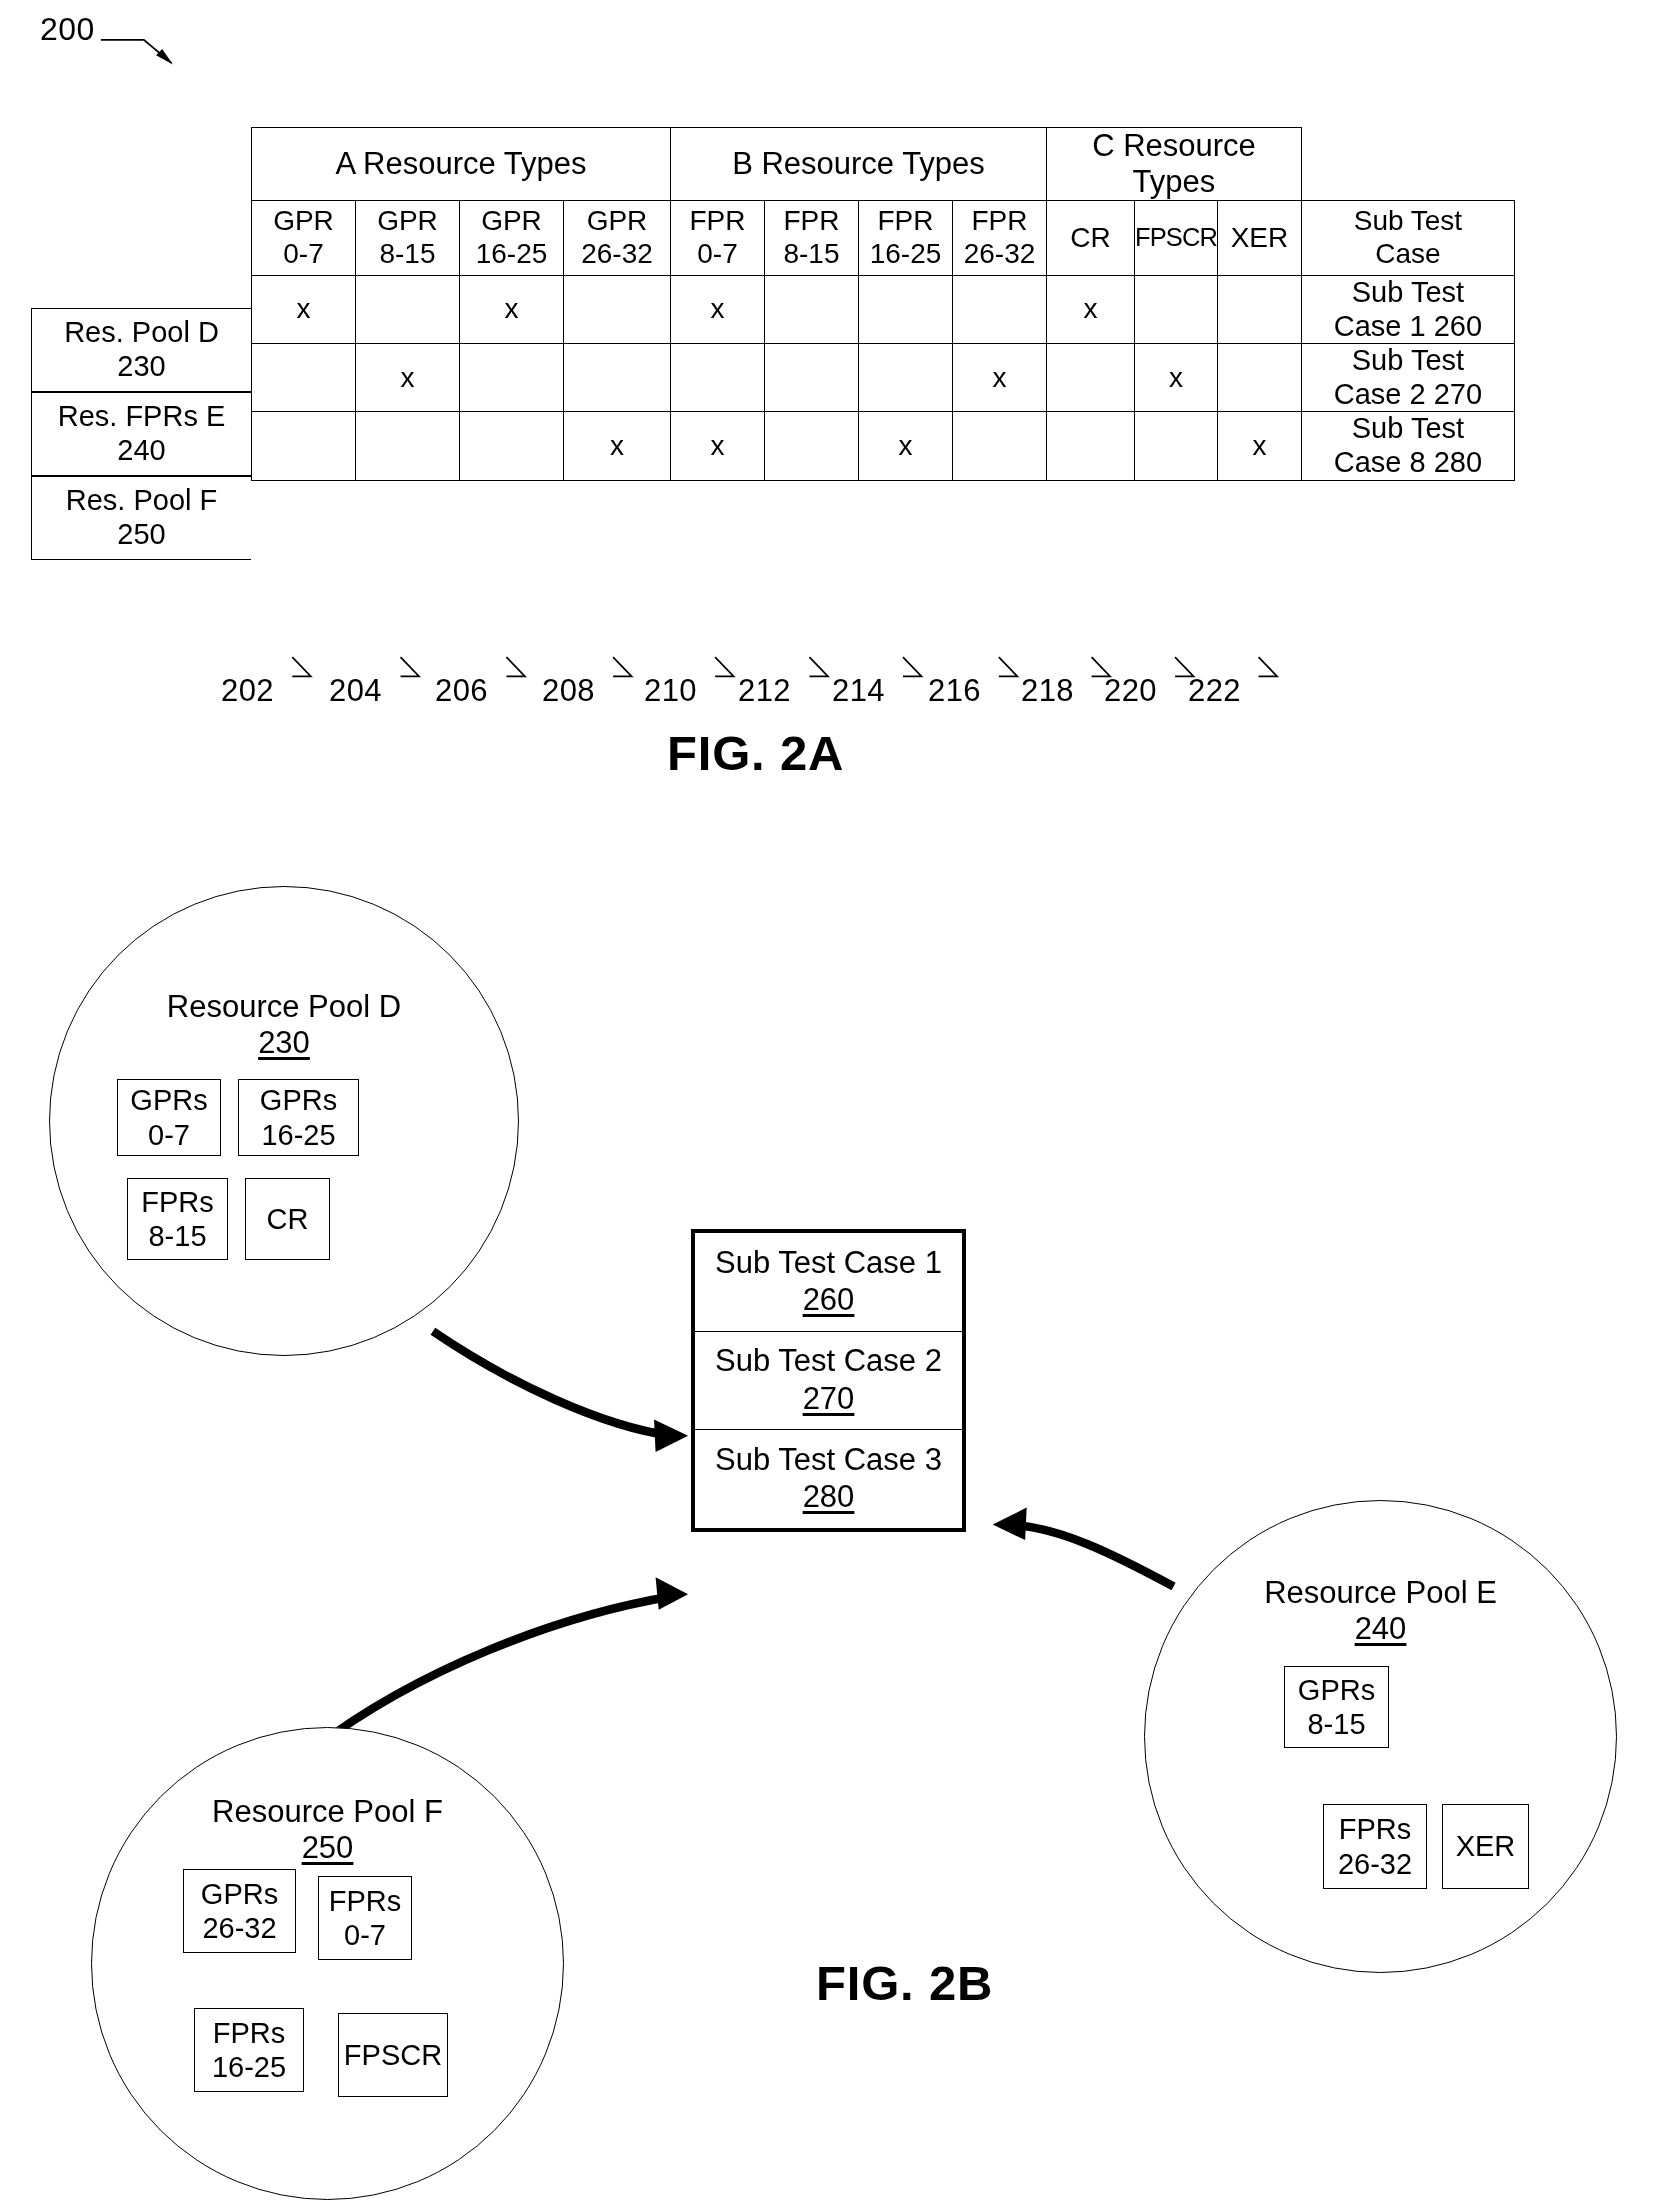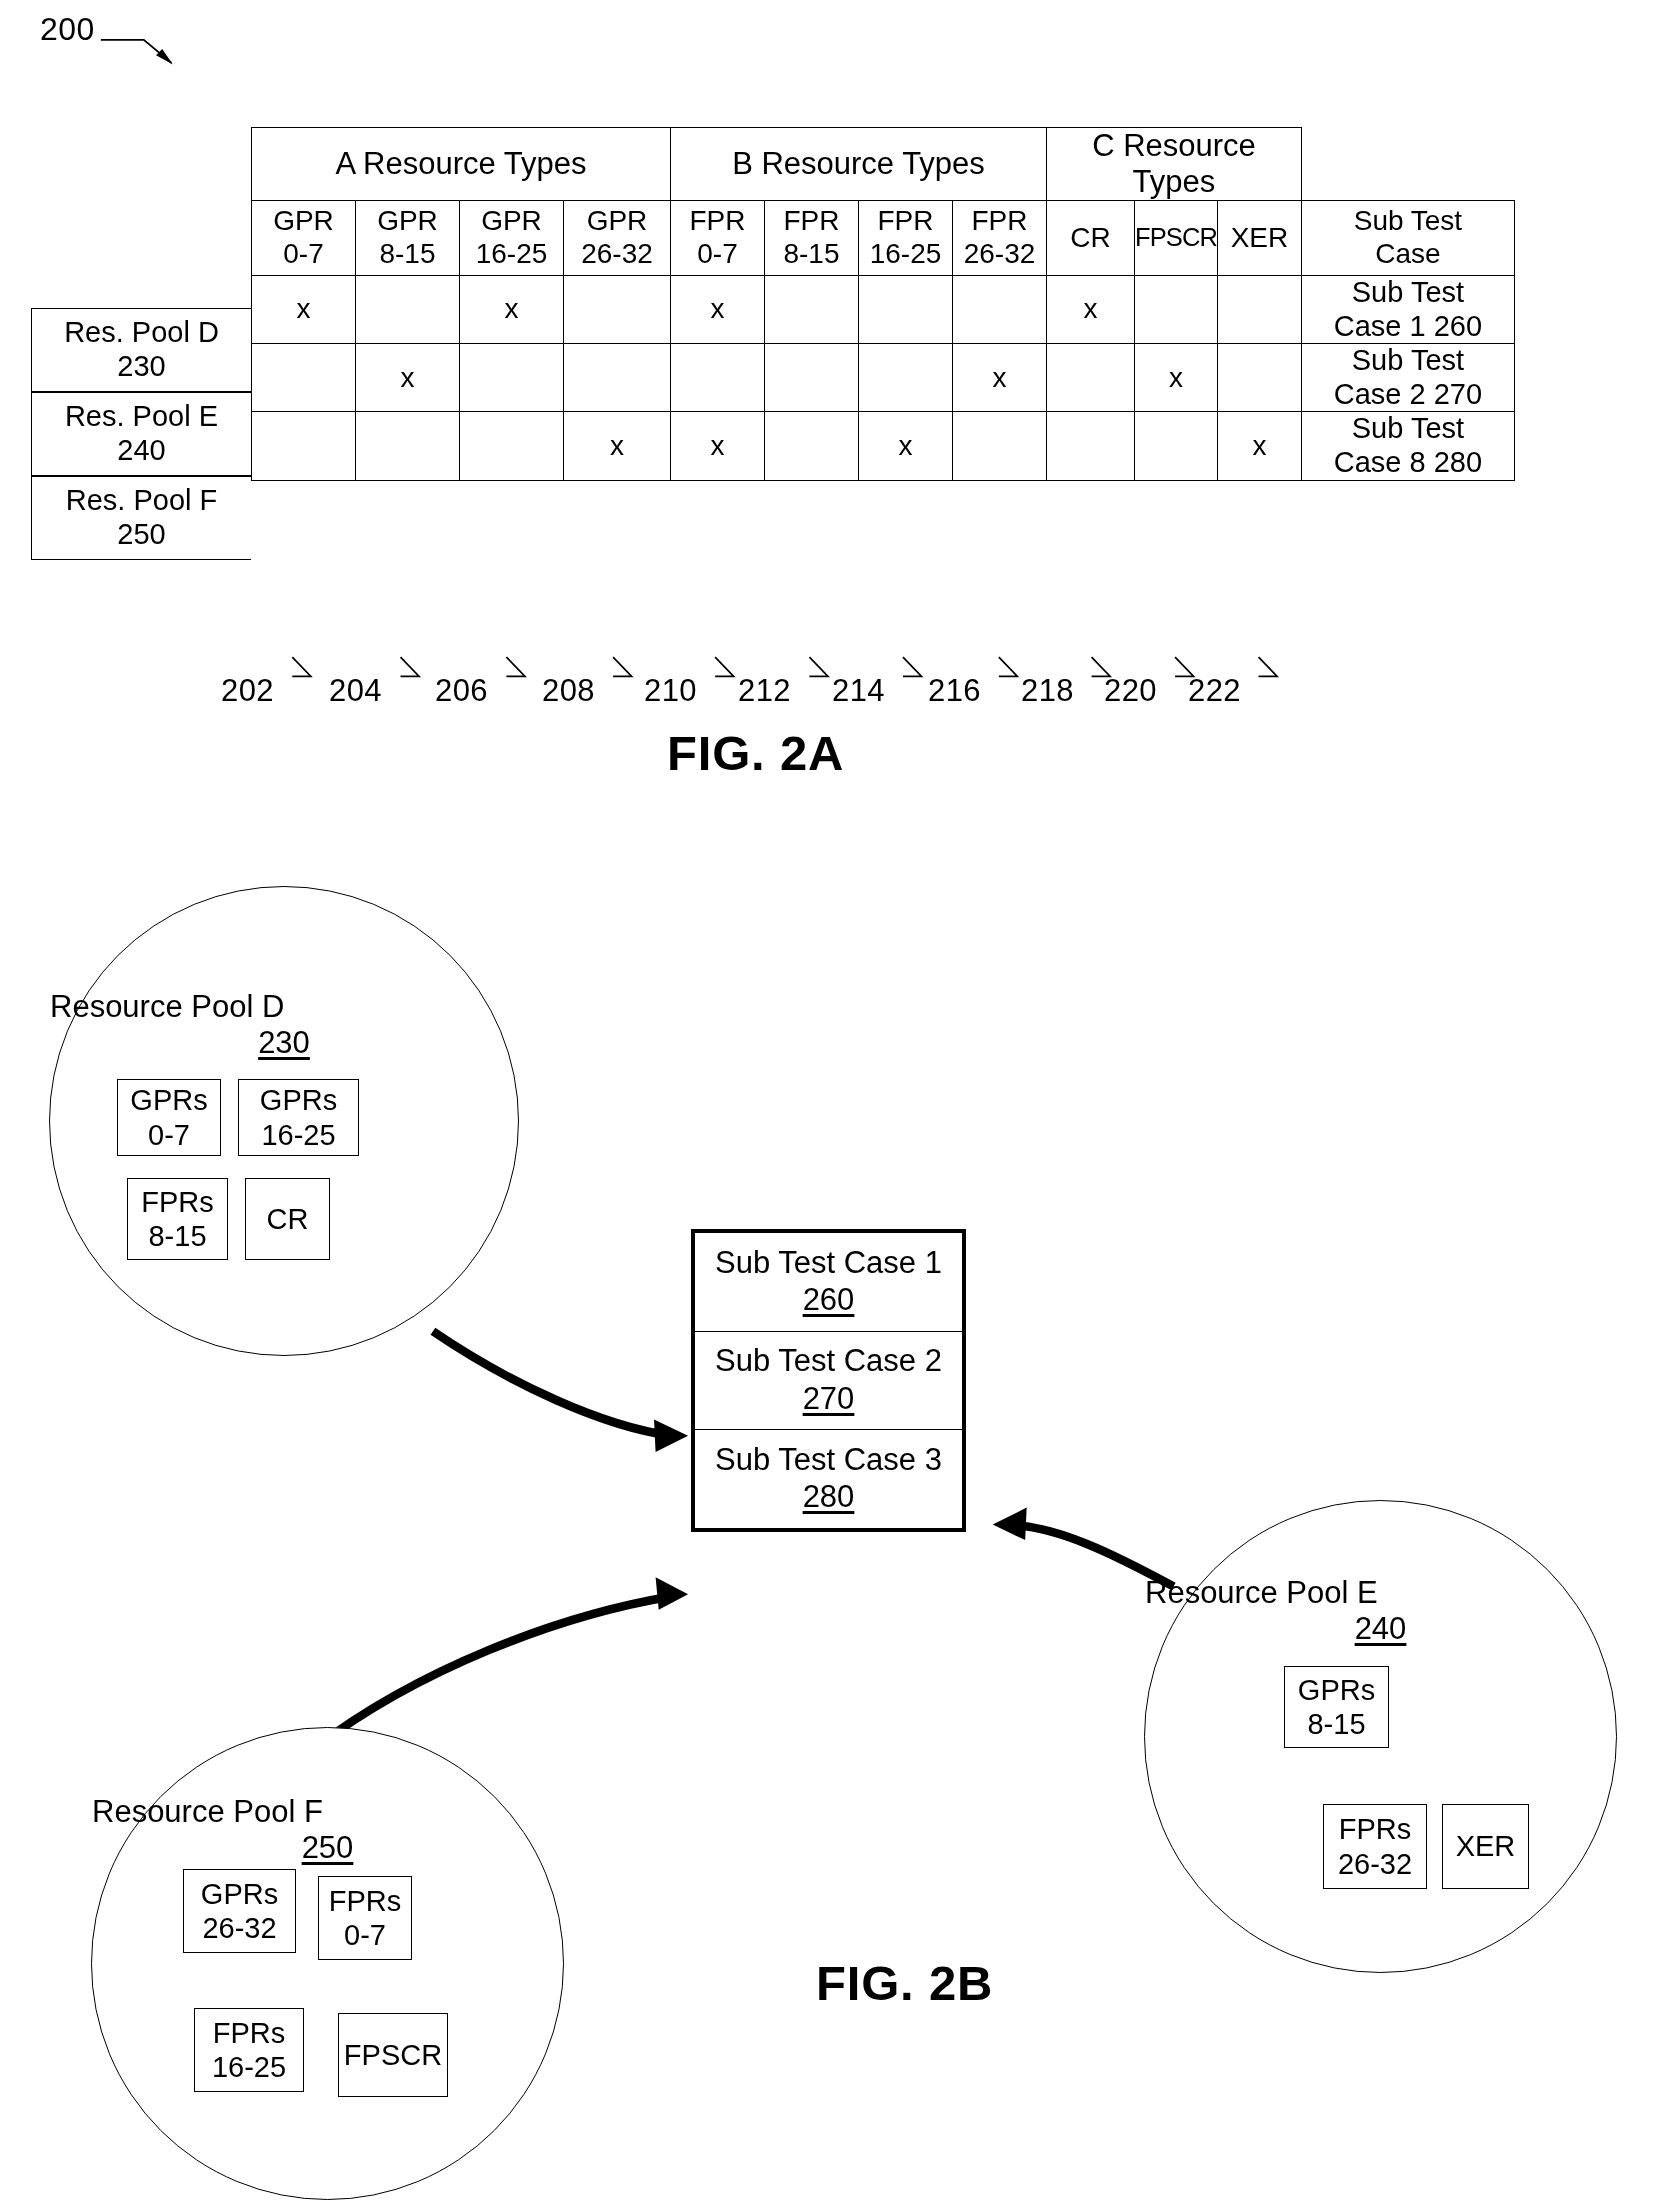--- a/index.html
+++ b/index.html
@@ -87,20 +87,21 @@
   
   .pool {
     border: 1.5px solid #000;
     border-radius: 50%;
     background: #fff;
     box-sizing: border-box;
   }
   .pool-title {
     position: absolute;
     left: 0; right: 0;
+    text-align: center;
     font-size: 31px;
   }
   .pool-num {
     position: absolute;
     left: 0; right: 0;
     text-align: center;
     font-size: 31px;
   }
   .pool-num span { text-decoration: underline; text-underline-offset: 3.9px; }
   .res-box {
@@ -177,21 +178,21 @@
 
 <div class="abs" id="rowhead-col">
   <div class="rh ctr">
     <div>
       <div>Res. Pool D</div>
       <div>230</div>
     </div>
   </div>
   <div class="rh ctr">
     <div>
-      <div>Res. Pool E</div>
+      <div>Res. FPRs E</div>
       <div>240</div>
     </div>
   </div>
   <div class="rh ctr">
     <div>
       <div>Res. Pool F</div>
       <div>250</div>
     </div>
   </div>
 </div>

